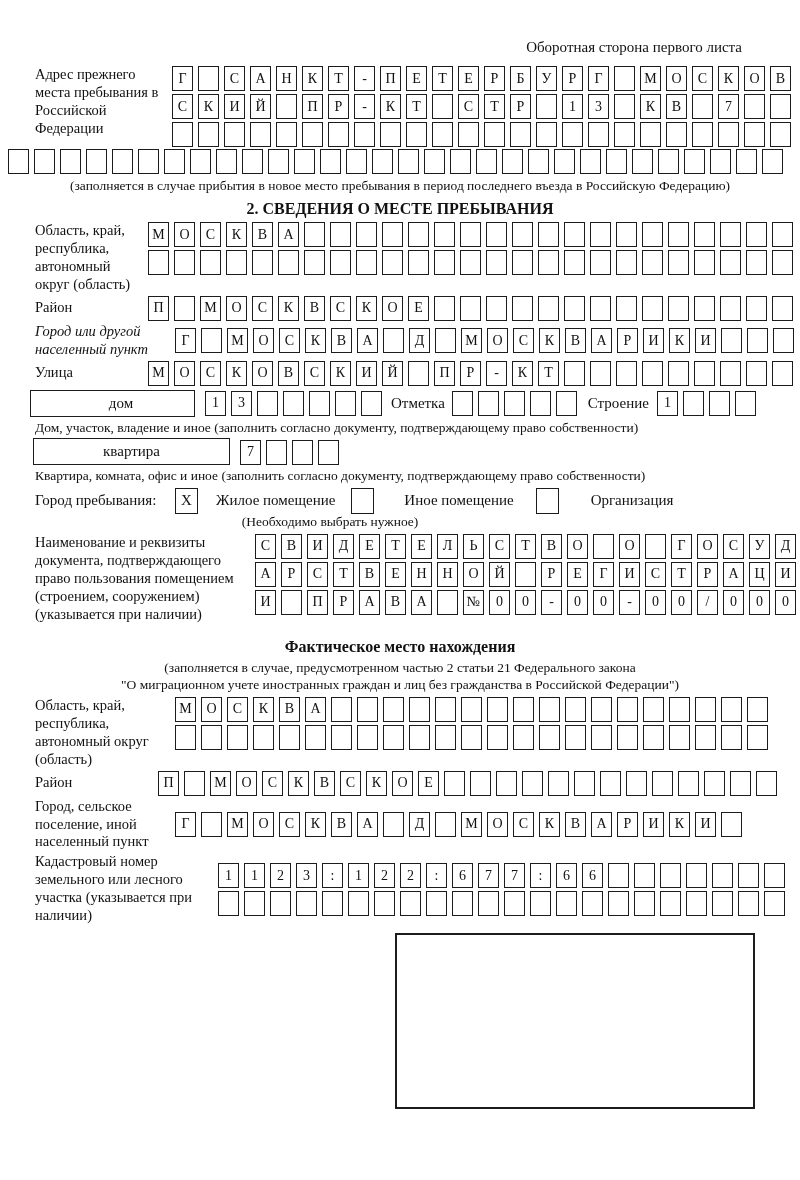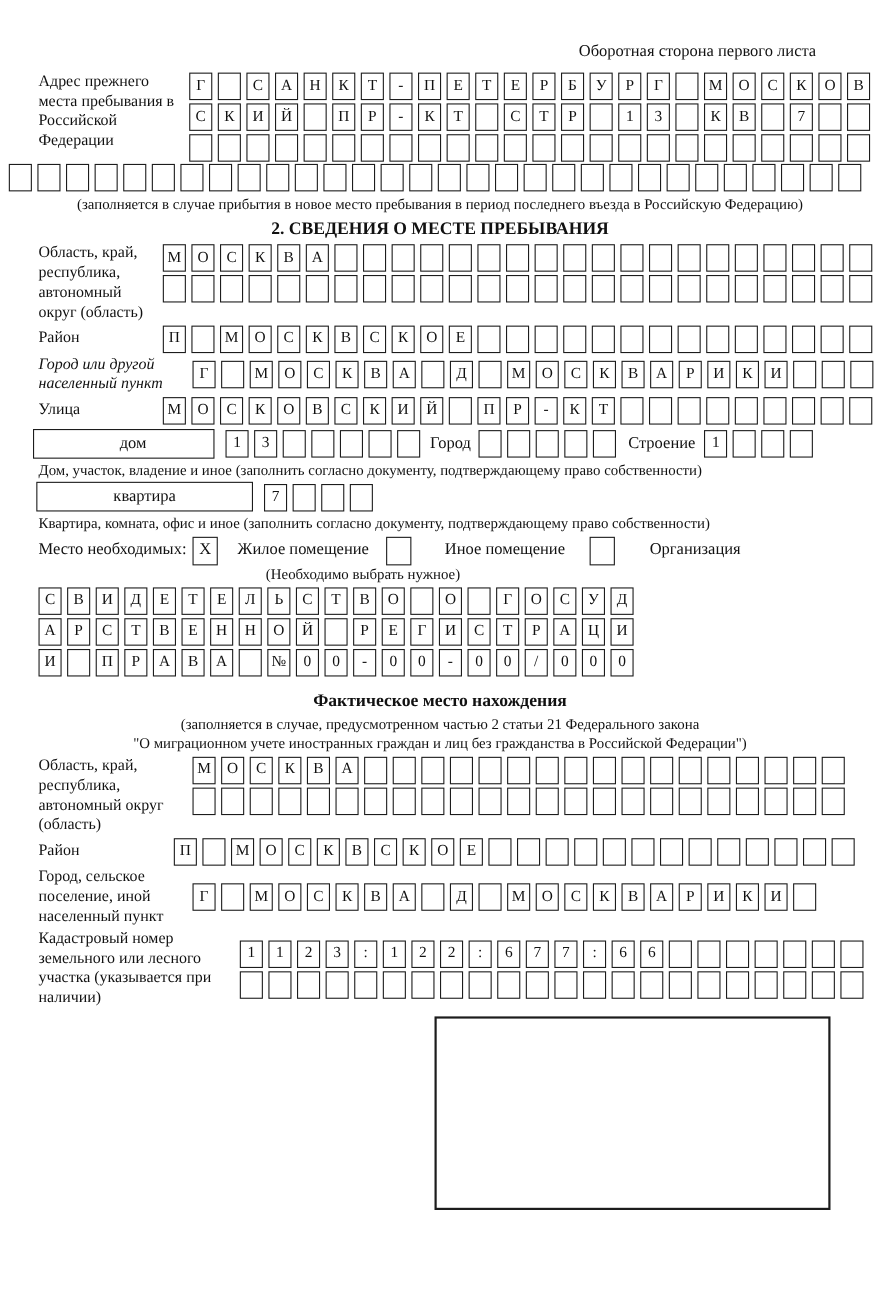--- a/index.html
+++ b/index.html
@@ -306,21 +306,21 @@
     <div class="widebox" style="width:165px;padding-left:17px;">дом</div>
     <div class="grid" style="margin-left:10px;">
         <span class="cb">1</span>
         <span class="cb">3</span>
         <span class="cb"></span>
         <span class="cb"></span>
         <span class="cb"></span>
         <span class="cb"></span>
         <span class="cb"></span>
       </div>
-    <div class="inline-lbl" style="margin-left:4px;">Город</div>
+    <div class="inline-lbl" style="margin-left:4px;">Отметка</div>
     <div class="grid" style="margin-left:7px;">
         <span class="cb"></span>
         <span class="cb"></span>
         <span class="cb"></span>
         <span class="cb"></span>
         <span class="cb"></span>
       </div>
     <div class="inline-lbl" style="margin-left:6px;">Строение</div>
     <div class="grid" style="margin-left:8px;">
         <span class="cb">1</span>
@@ -336,31 +336,32 @@
     <div class="grid" style="margin-left:10px;">
         <span class="cb">7</span>
         <span class="cb"></span>
         <span class="cb"></span>
         <span class="cb"></span>
       </div>
   </div>
   <div class="hint">Квартира, комната, офис и иное (заполнить согласно документу, подтверждающему право собственности)</div>
 
   <div class="frow mt4" style="margin-left:35px;align-items:center;">
-    <div class="inline-lbl" style="width:140px;">Место необходимых:</div>
+    <div class="inline-lbl" style="width:140px;">Город пребывания:</div>
     <span class="chk">X</span>
     <span class="inline-lbl" style="margin-left:18px;">Жилое помещение</span>
     <span class="chk" style="margin-left:16px;"></span>
     <span class="inline-lbl" style="margin-left:30px;">Иное помещение</span>
     <span class="chk" style="margin-left:22px;"></span>
     <span class="inline-lbl" style="margin-left:32px;">Организация</span>
   </div>
   <div style="width:590px;margin-left:35px;text-align:center;font-size:13.5px;">(Необходимо выбрать нужное)</div>
 
   <div class="frow mt4" style="margin-left:35px;">
+    <div class="lbl" style="width:220px;">Наименование и реквизиты документа, подтверждающего право пользования помещением (строением, сооружением) (указывается при наличии)</div>
     <div class="rows">
       <div class="grid">
           <span class="cb">С</span>
           <span class="cb">В</span>
           <span class="cb">И</span>
           <span class="cb">Д</span>
           <span class="cb">Е</span>
           <span class="cb">Т</span>
           <span class="cb">Е</span>
           <span class="cb">Л</span>

